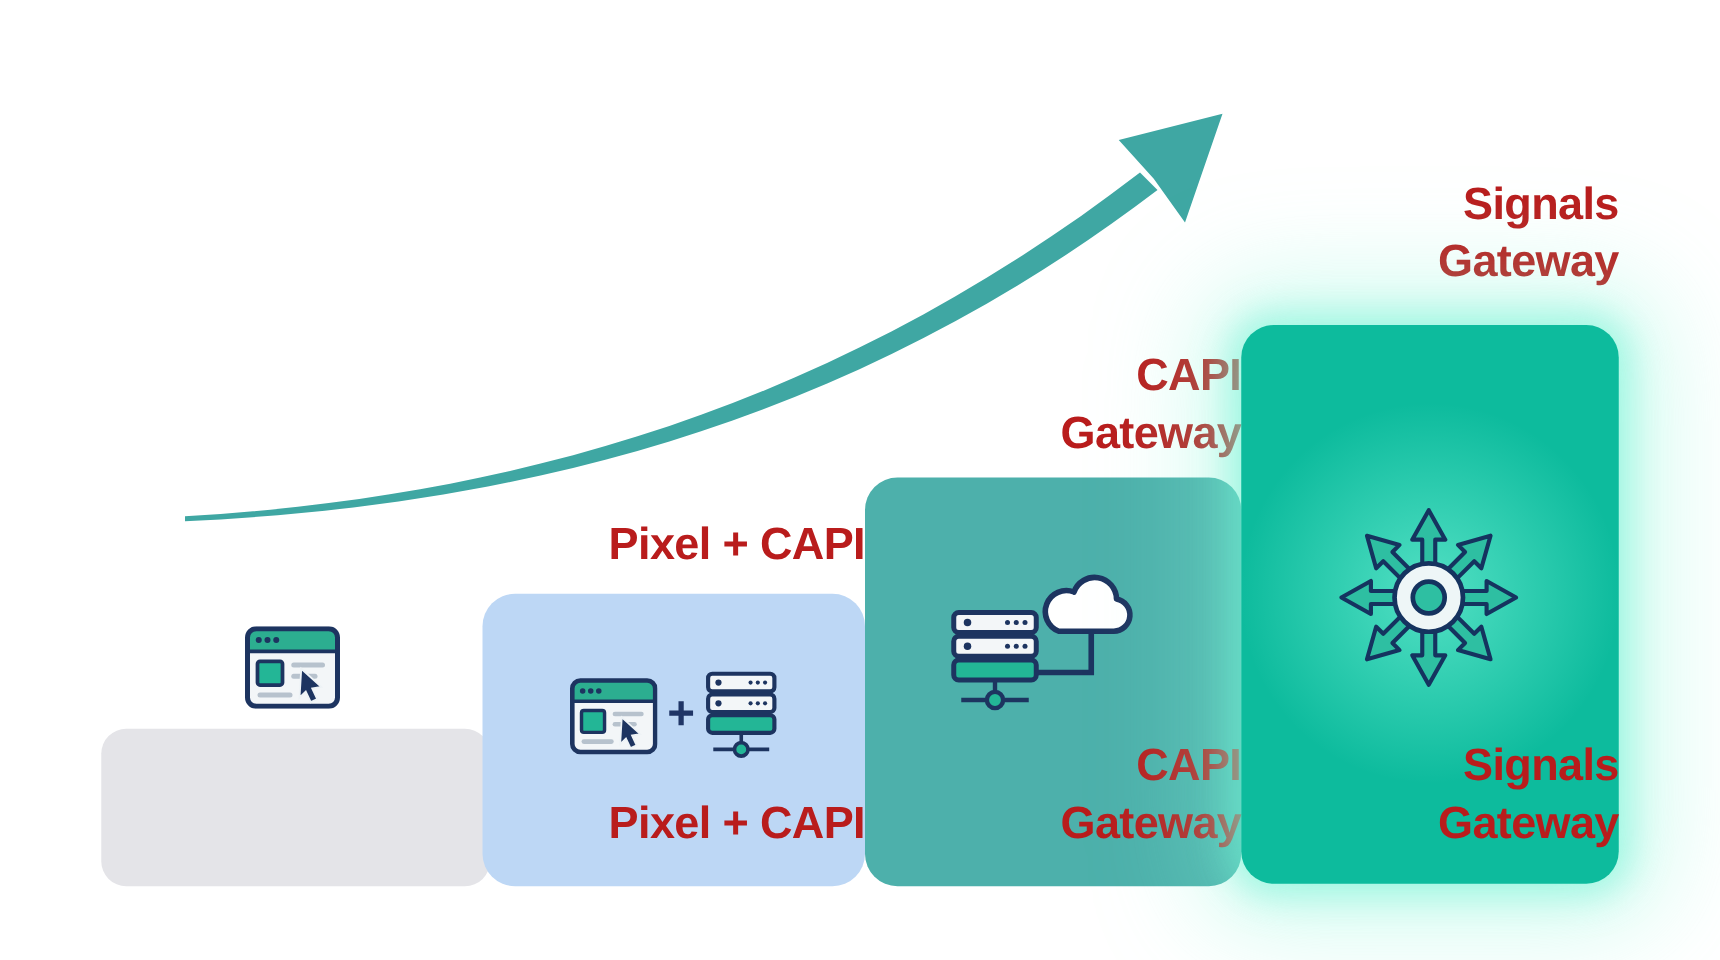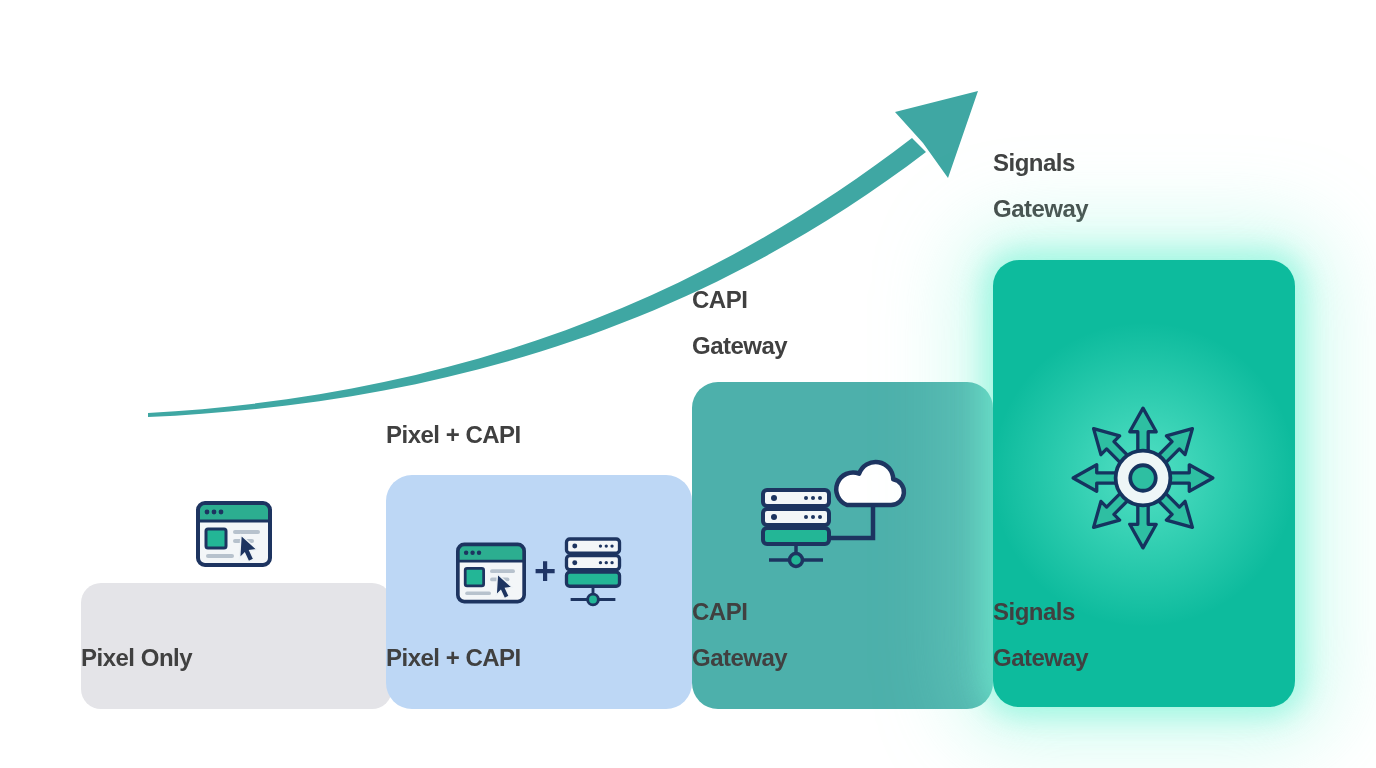--- a/index.html
+++ b/index.html
@@ -3,22 +3,22 @@
 <meta charset="utf-8">
 <style>
   html,body{margin:0;padding:0;background:#ffffff;}
   .canvas{
     position:relative;width:1376px;height:768px;overflow:hidden;background:#ffffff;
     font-family:"Liberation Sans", sans-serif;
   }
   .growth-svg{position:absolute;left:0;top:0;width:1376px;height:768px;pointer-events:none;}
   .box{position:absolute;}
   .ttl,.box-label{
-    position:absolute;text-align:left;color:#404040;font-weight:700;
-    font-size:24px;line-height:46px;letter-spacing:-0.5px;
+    position:absolute;text-align:right;color:#b91c1c;font-weight:700;
+    font-size:36px;line-height:46px;letter-spacing:-0.5px;
   }
   .icon-wrap{position:absolute;display:flex;align-items:center;justify-content:center;}
   .plus{
     color:#1f3566;font-weight:700;font-size:38px;line-height:38px;
     padding:0 6px 8px 6px;
   }
   .glow-box{
     box-shadow:0 0 28px 10px rgba(111,243,212,0.55), 0 0 80px 38px rgba(138,247,219,0.35);
   }
   .inner-glow{
@@ -49,23 +49,20 @@
         <circle cx="18" cy="11" r="2.4" fill="#1d3460"></circle>
         <circle cx="25" cy="11" r="2.4" fill="#1d3460"></circle>
       <rect x="10" y="28" width="20" height="19" rx="2" fill="#23b696" stroke="#1d3460" stroke-width="3"></rect>
       <rect x="37" y="29" width="27" height="4" rx="2" fill="#b7c2cd"></rect>
       <rect x="37" y="38" width="21" height="4" rx="2" fill="#b7c2cd"></rect>
       <rect x="10" y="53" width="28" height="4" rx="2" fill="#b7c2cd"></rect>
       <path d="M45,34 l16,14.5 -7.2,1.2 4,8.5 -5.2,2.5 -4,-8.5 -5,5 Z" fill="#1d3460" stroke="#eef3f6" stroke-width="1.5"></path>
     </svg>
   </div>
 
-  <div class="box-label z2" style="left:81px;top:635px;width:311px;">
-    <div>Pixel Only</div>
-  </div>
 
   <div class="ttl z2" style="left:386px;top:412px;width:306px;">
     <div>Pixel + CAPI</div>
   </div>
 
   <div class="box z2" style="left: 386px; top: 475px; width: 306px; height: 234px; border-radius: 26px; background: rgb(189, 215, 245);"></div>
 
   <div class="icon-wrap z3" style="left:386px;top:535px;width:306px;height:80px;gap:2px;">
     <span>
       <svg width="70" height="62" viewBox="0 0 76 66">

